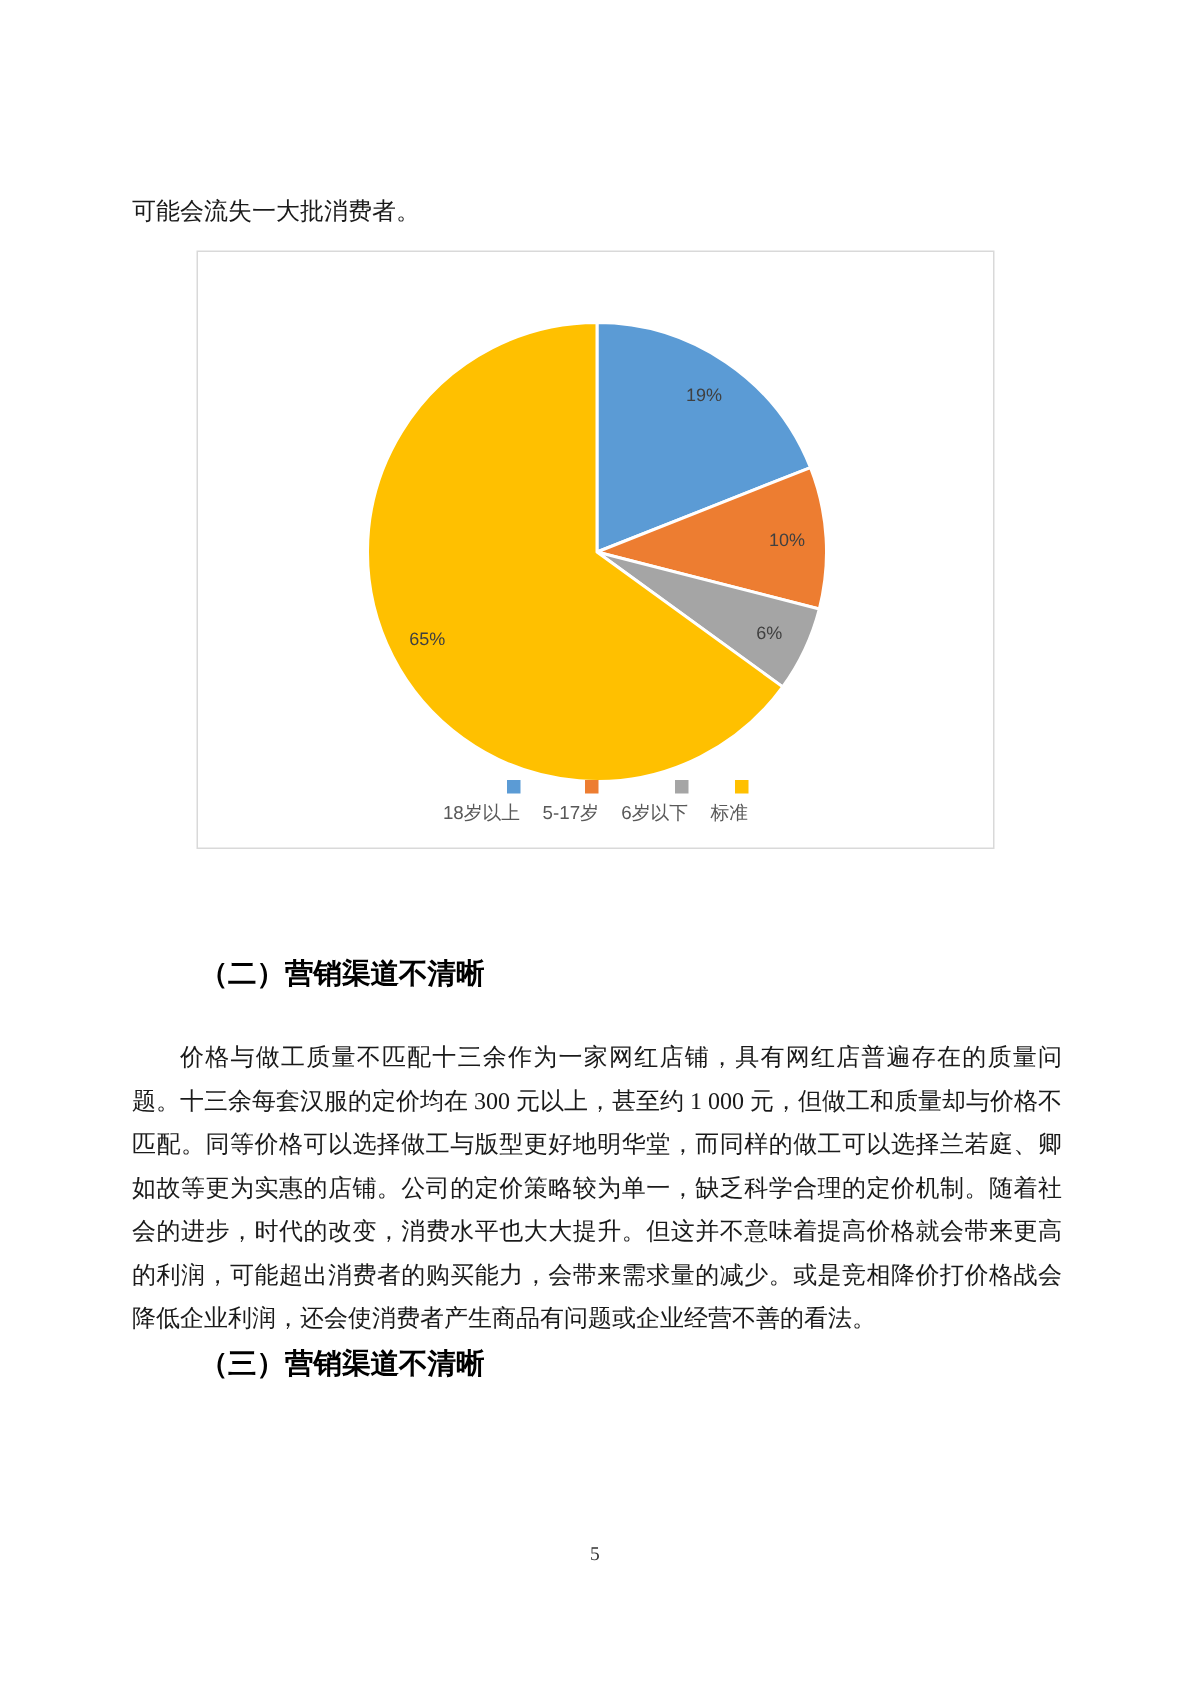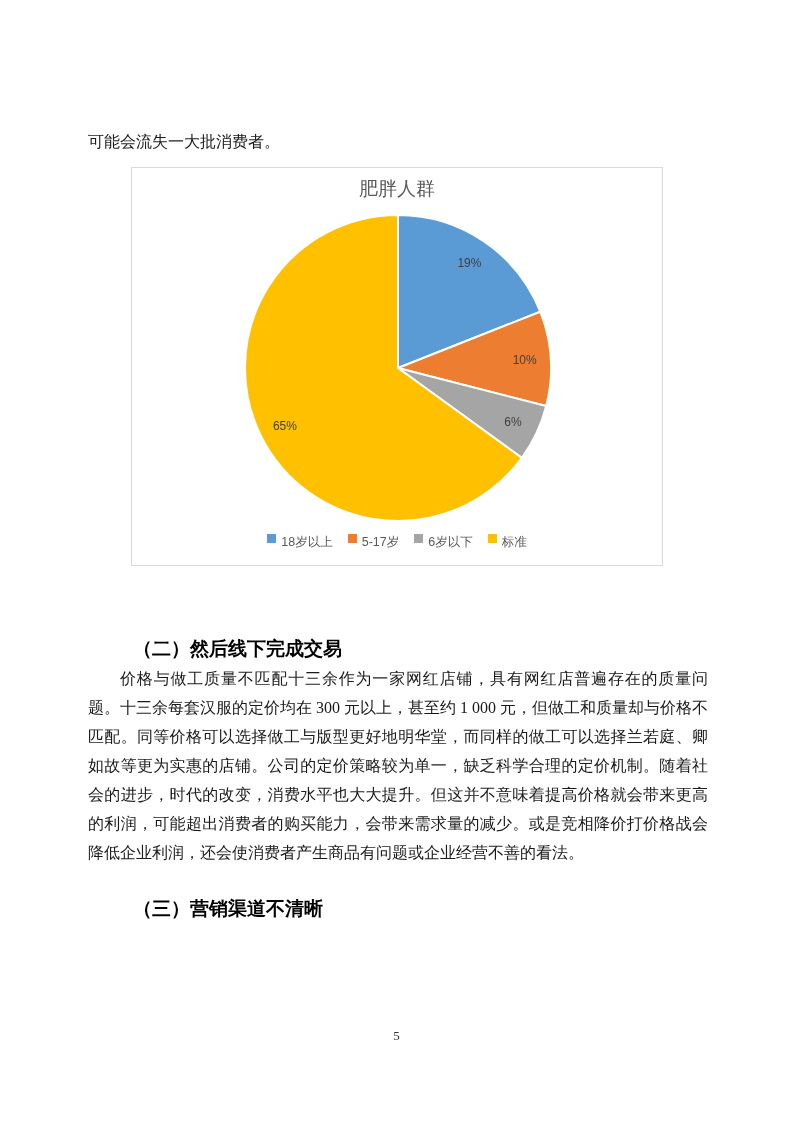--- a/index.html
+++ b/index.html
@@ -27,36 +27,36 @@
     text-align:center;
     font-size:19px;color:#595959;
   }
   .pie-svg{position:absolute;left:0;top:0;}
   .pie-svg text{font:12px "Liberation Sans","DejaVu Sans",sans-serif;fill:#404040;}
   .legend{
     position:absolute;left:0;bottom:14px;width:100%;
     display:flex;justify-content:center;align-items:center;gap:15px;
     font-size:12.5px;color:#595959;
   }
-  .legend-item{display:inline-flex;align-items:flex-start;gap:5px;}
+  .legend-item{display:inline-flex;align-items:flex-end;gap:5px;flex-direction:column;}
   .legend-swatch{display:inline-block;width:9px;height:9px;}
   .heading{
     position:absolute;left:133px;margin:0;
     font-family:"Liberation Sans","DejaVu Sans",sans-serif;
     font-size:19px;font-weight:bold;color:#000000;
   }
   .h2a{top:636px;}
   .h2b{top:896px;}
   .body-para{
     position:absolute;left:88px;width:620px;margin:0;
     font-size:16px;line-height:29px;
     text-align:justify;text-justify:inter-ideograph;
     text-indent:2em;
   }
-  .p1{top:664px;}
+  .p1{top:691px;}
   .p2{top:896px;}
   .page-number{
     position:absolute;left:0;top:1028px;width:100%;
     text-align:center;font-size:13px;color:#333333;
   }
 </style>
 </head>
 <body>
 
 <div class="page">
@@ -67,42 +67,41 @@
     <svg class="pie-svg" width="530" height="397" viewBox="0 0 530 397">
         <path d="M 266 200 L 266.0 47.0 A 153 153 0 0 1 408.3 143.7 Z" fill="#5B9BD5" stroke="#ffffff" stroke-width="2" stroke-linejoin="round"></path>
         <text x="337.4" y="99.0" text-anchor="middle" fill="#404040">19%</text>
         <path d="M 266 200 L 408.3 143.7 A 153 153 0 0 1 414.2 238.0 Z" fill="#ED7D31" stroke="#ffffff" stroke-width="2" stroke-linejoin="round"></path>
         <text x="392.7" y="196.0" text-anchor="middle" fill="#404040">10%</text>
         <path d="M 266 200 L 414.2 238.0 A 153 153 0 0 1 389.8 289.9 Z" fill="#A5A5A5" stroke="#ffffff" stroke-width="2" stroke-linejoin="round"></path>
         <text x="380.9" y="258.1" text-anchor="middle" fill="#404040">6%</text>
         <path d="M 266 200 L 389.8 289.9 A 153 153 0 1 1 266.0 47.0 Z" fill="#FFC000" stroke="#ffffff" stroke-width="2" stroke-linejoin="round"></path>
         <text x="152.9" y="261.7" text-anchor="middle" fill="#404040">65%</text>
       </svg>
-    <div class="chart-title">肥胖人群</div>
     <div class="legend">
         <span class="legend-item">
           <span class="legend-swatch" style="background: rgb(91, 155, 213);"></span>
           <span>18岁以上</span>
         </span>
         <span class="legend-item">
           <span class="legend-swatch" style="background: rgb(237, 125, 49);"></span>
           <span>5-17岁</span>
         </span>
         <span class="legend-item">
           <span class="legend-swatch" style="background: rgb(165, 165, 165);"></span>
           <span>6岁以下</span>
         </span>
         <span class="legend-item">
           <span class="legend-swatch" style="background: rgb(255, 192, 0);"></span>
           <span>标准</span>
         </span>
       </div>
   </div>
 
-  <h2 class="heading h2a">（二）然后线下完成交易</h2>
+  <h2 class="heading h2a">（二）营销渠道不清晰</h2>
 
   <p class="body-para p1">价格与做工质量不匹配十三余作为一家网红店铺，具有网红店普遍存在的质量问题。十三余每套汉服的定价均在 300 元以上，甚至约 1 000 元，但做工和质量却与价格不匹配。同等价格可以选择做工与版型更好地明华堂，而同样的做工可以选择兰若庭、卿如故等更为实惠的店铺。公司的定价策略较为单一，缺乏科学合理的定价机制。随着社会的进步，时代的改变，消费水平也大大提升。但这并不意味着提高价格就会带来更高的利润，可能超出消费者的购买能力，会带来需求量的减少。或是竞相降价打价格战会降低企业利润，还会使消费者产生商品有问题或企业经营不善的看法。</p>
 
   <h2 class="heading h2b">（三）营销渠道不清晰</h2>
 
 
   <div class="page-number">5</div>
 </div>
 
 </body></html>

